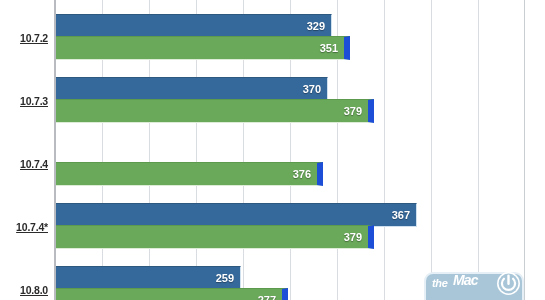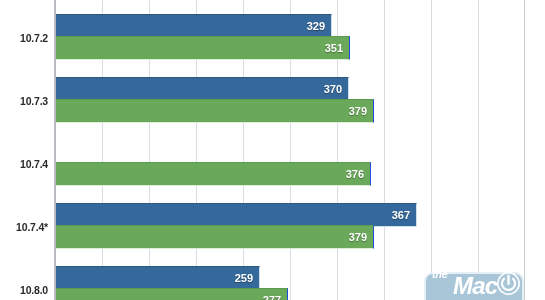--- a/index.html
+++ b/index.html
@@ -61,20 +61,21 @@
   .cat-label {
     position: absolute;
     left: 0;
     width: 48px;
     text-align: right;
     top: 22px;
     font-size: 10.5px;
     font-weight: bold;
     color: #2b2b2b;
     letter-spacing: -0.2px;
+    text-decoration: underline;
   }
   .bar-wrap {
     position: absolute;
     left: 55px;
     top: 0;
     height: 60px;
     width: 490px;
   }
   .bar {
     position: absolute;
@@ -87,21 +88,21 @@
     top: 4px;
     background: #36699b;
     border-top: 1px solid #2d587f;
     border-right: 1px solid #cfe0ee;
     border-bottom: 1px solid #cfe0ee;
   }
   .bar.green {
     top: 26px;
     background: #6aa85a;
     border-top: 1px solid #5c9a4e;
-    border-right: 1px solid #1d4ed8;
+    border-right: 6px solid #1d4ed8;
     border-bottom: 1px solid #dcecd6;
   }
   .bar-val {
     position: absolute;
     right: 6px;
     top: 50%;
     transform: translateY(-50%);
     font-size: 11px;
     font-weight: bold;
     color: #ffffff;
@@ -135,32 +136,32 @@
     width: 100px;
     height: 36px;
     background: #a9c6d8;
     border: 2px solid #e6eff5;
     border-radius: 9px;
     box-sizing: border-box;
   }
   #logo .the {
     position: absolute;
     left: 8px;
-    top: 0;
+    top: 9px;
     font-size: 11px;
     font-weight: bold;
     font-style: italic;
     color: #ffffff;
     letter-spacing: -0.3px;
   }
   #logo .mac {
     position: absolute;
     left: 29px;
     top: 4px;
-    font-size: 24px;
+    font-size: 14px;
     font-weight: bold;
     font-style: italic;
     color: #ffffff;
     letter-spacing: -0.8px;
   }
   #logo .power {
     position: absolute;
     left: 72px;
     top: 3px;
     width: 25px;
@@ -199,54 +200,54 @@
       </div>
       <div class="bar green" style="width:295px">
         <span class="bar-val">351</span>
       </div>
     </div>
   </div>
 
   <div class="row" style="top:73px">
     <div class="cat-label">10.7.3</div>
     <div class="bar-wrap">
-      <div class="bar blue" style="width:294px">
+      <div class="bar blue" style="width:273px">
         <span class="bar-val">370</span>
       </div>
       <div class="bar green" style="width:319px">
         <span class="bar-val">379</span>
       </div>
     </div>
   </div>
 
   <div class="row" style="top:136px">
     <div class="cat-label">10.7.4</div>
     <div class="bar-wrap">
-      <div class="bar green" style="width:316px">
+      <div class="bar green" style="width:268px">
         <span class="bar-val">376</span>
       </div>
     </div>
   </div>
 
   <div class="row" style="top:199px">
     <div class="cat-label">10.7.4*</div>
     <div class="bar-wrap">
       <div class="bar blue" style="width:362px">
         <span class="bar-val">367</span>
       </div>
       <div class="bar green" style="width:319px">
         <span class="bar-val">379</span>
       </div>
     </div>
   </div>
 
   <div class="row" style="top:262px">
     <div class="cat-label">10.8.0</div>
     <div class="bar-wrap">
-      <div class="bar blue" style="width:205px">
+      <div class="bar blue" style="width:186px">
         <span class="bar-val">259</span>
       </div>
       <div class="bar green" style="width:233px">
         <span class="bar-val">277</span>
       </div>
     </div>
   </div>
 
   <div id="logo">
     <div class="badge"></div>

